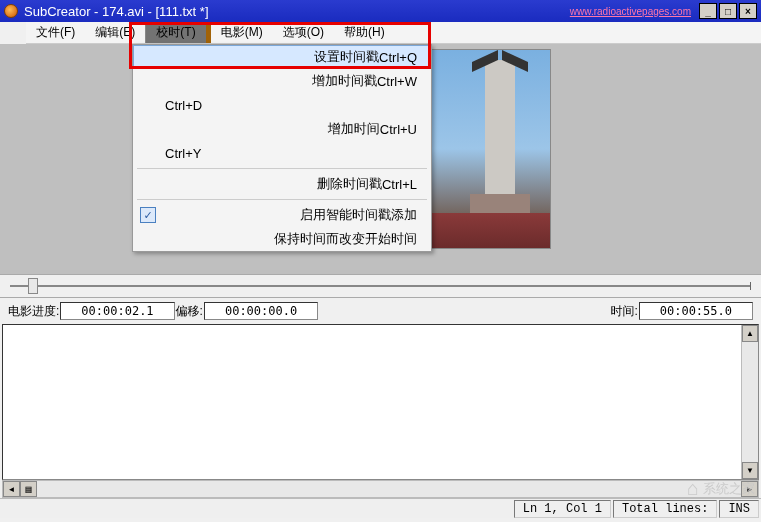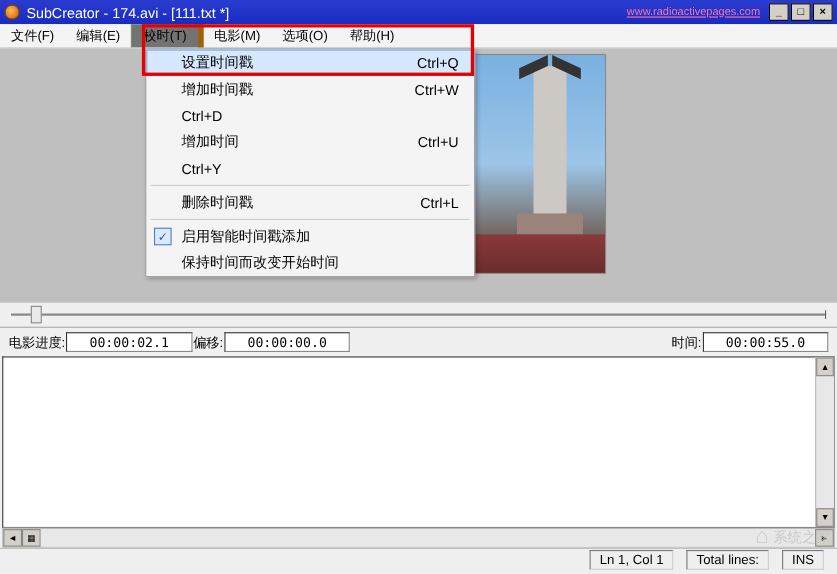--- a/index.html
+++ b/index.html
@@ -38,20 +38,21 @@
     border: 1px solid #000;
     display:flex; align-items:center; justify-content:center;
     font-size:10px; color:#000; font-weight:bold;
   }
   .menubar {
     background: #f4f4f4;
     border-bottom: 1px solid #ccc;
     display: flex;
     height: 22px;
     align-items: stretch;
+    margin-left: 26px;
   }
   .menu-item {
     padding: 3px 10px;
     display:flex; align-items:center;
   }
   .menu-item.active {
     border-left:1px solid #888; border-right:5px solid #a16207;
     background:#737373;
   }
   .menu-highlight {
@@ -93,20 +94,21 @@
     box-shadow:2px 2px 4px rgba(0,0,0,0.3);
     z-index:15;
     font-size:13px;
   }
   .dd-row {
     display:flex;
     align-items:center;
     height:24px;
     padding:0 14px 0 32px;
     position:relative;
+    text-align:right;
   }
   .dd-row .label { flex:1; }
   .dd-row .shortcut { color:#000; }
   .dd-row.hover { background:#d6e8ff; border:1px solid #7aa7d8; height:24px; padding:0 13px 0 31px;}
   .dd-sep { height:1px; background:#ccc; margin:3px 4px; }
   .dd-check {
     position:absolute; left:7px; top:4px;
     width:16px;height:16px;
     border:1px solid #4a80c0; background:#dce9fa;
     display:flex;align-items:center;justify-content:center;
@@ -151,21 +153,21 @@
   }
   .bottom-scroll .sbtn{width:17px;background:#d4d0c8;border:1px solid #888;display:flex;align-items:center;justify-content:center;font-size:8px;}
   .bottom-scroll .track{flex:1;background:#e8e8e8;}
   .statusbar {
     height:20px; background:#efefef;
     border-top:1px solid #bbb;
     display:flex; align-items:center;
     font-size:12px;
   }
   .statusbar .spacer{flex:1;}
-  .status-cell{border:1px inset #ccc; padding:1px 8px; margin-right:12px;}
+  .status-cell{border:1px inset #ccc; padding:1px 8px; margin-right:2px;font-family:Liberation Mono, monospace;}
   .watermark{
     position:absolute; right:6px; bottom:22px;
     color:rgba(200,200,200,0.9); font-size:13px;
     display:flex;align-items:center;gap:4px;
     pointer-events:none;
   }
   .watermark .logo{font-size:20px;}
 </style>
 </head>
 <body>

